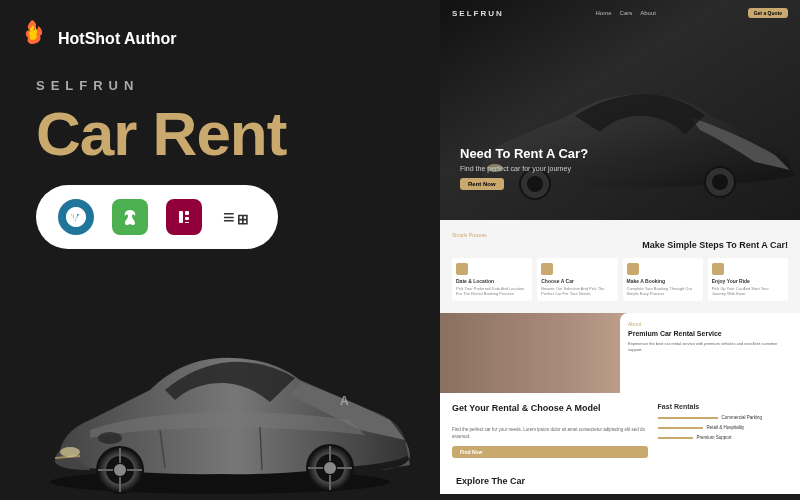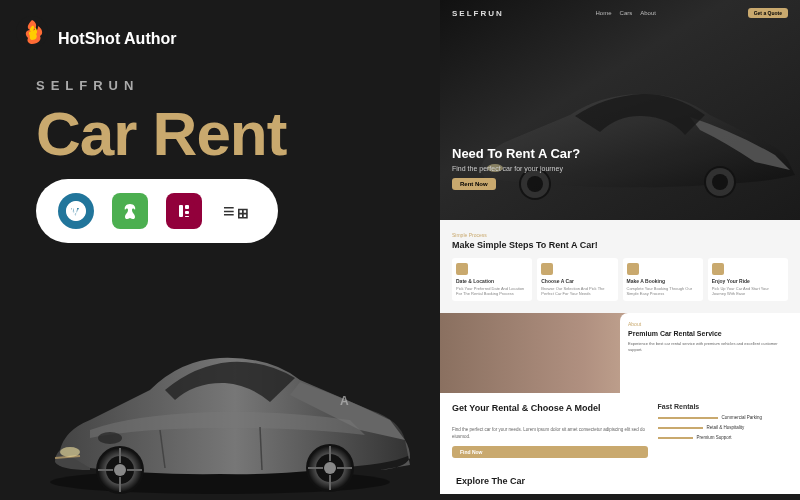--- a/index.html
+++ b/index.html
@@ -58,21 +58,21 @@
       letter-spacing: 6px;
       text-transform: uppercase;
       margin-bottom: 10px;
     }
 
     .main-title {
       color: #c9a96e;
       font-size: 62px;
       font-weight: 900;
       line-height: 1.0;
-      margin-bottom: 14px;
+      margin-bottom: 20px;
       letter-spacing: -1px;
     }
 
     .subtitle {
       color: #fff;
       font-size: 17px;
       font-weight: 400;
       margin-bottom: 30px;
     }
 
@@ -150,21 +150,21 @@
       color: #000;
       padding: 2px 6px;
       border-radius: 3px;
       font-size: 5px;
       font-weight: 700;
     }
 
     .mock-hero-text {
       position: absolute;
       bottom: 30px;
-      left: 12px;
+      left: 20px;
       color: #fff;
     }
     .mock-hero-title { font-size: 13px; font-weight: 800; line-height: 1.2; }
     .mock-hero-sub { font-size: 7px; color: #ccc; margin-top: 3px; }
     .mock-hero-btn {
       display: inline-block;
       margin-top: 5px;
       background: #c9a96e;
       color: #000;
       padding: 3px 8px;
@@ -177,20 +177,21 @@
     .mock-steps-section {
       background: #f5f5f5;
       padding: 12px;
     }
     .mock-steps-title {
       font-size: 9px;
       font-weight: 800;
       color: #1a1a1a;
       margin-bottom: 4px;
       line-height: 1.3;
+      text-align: right;
     }
     .mock-steps-grid {
       display: grid;
       grid-template-columns: repeat(4, 1fr);
       gap: 5px;
       margin-top: 6px;
     }
     .mock-step {
       background: #fff;
       padding: 5px 4px;

